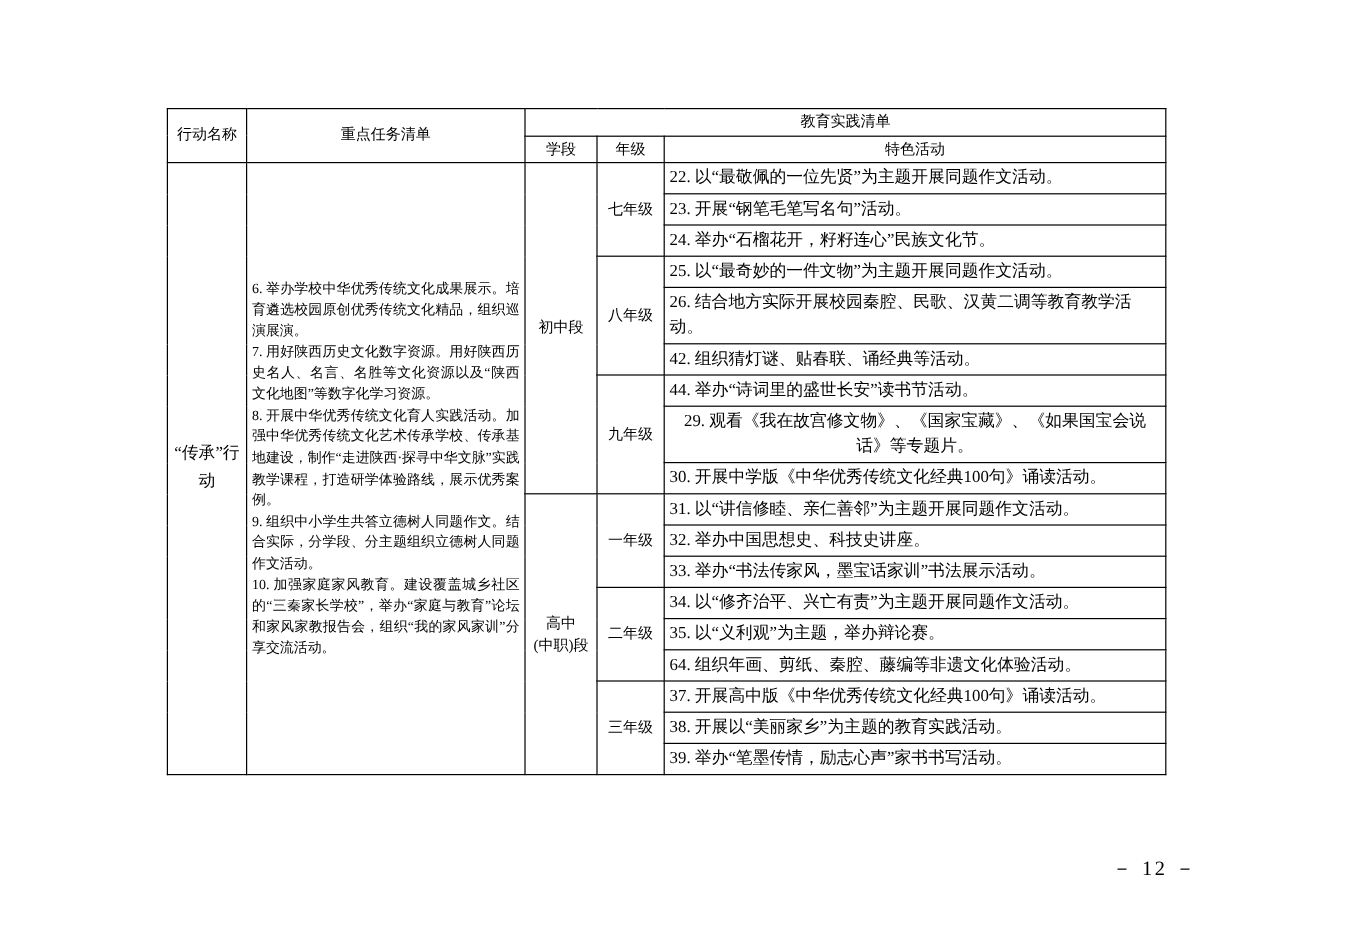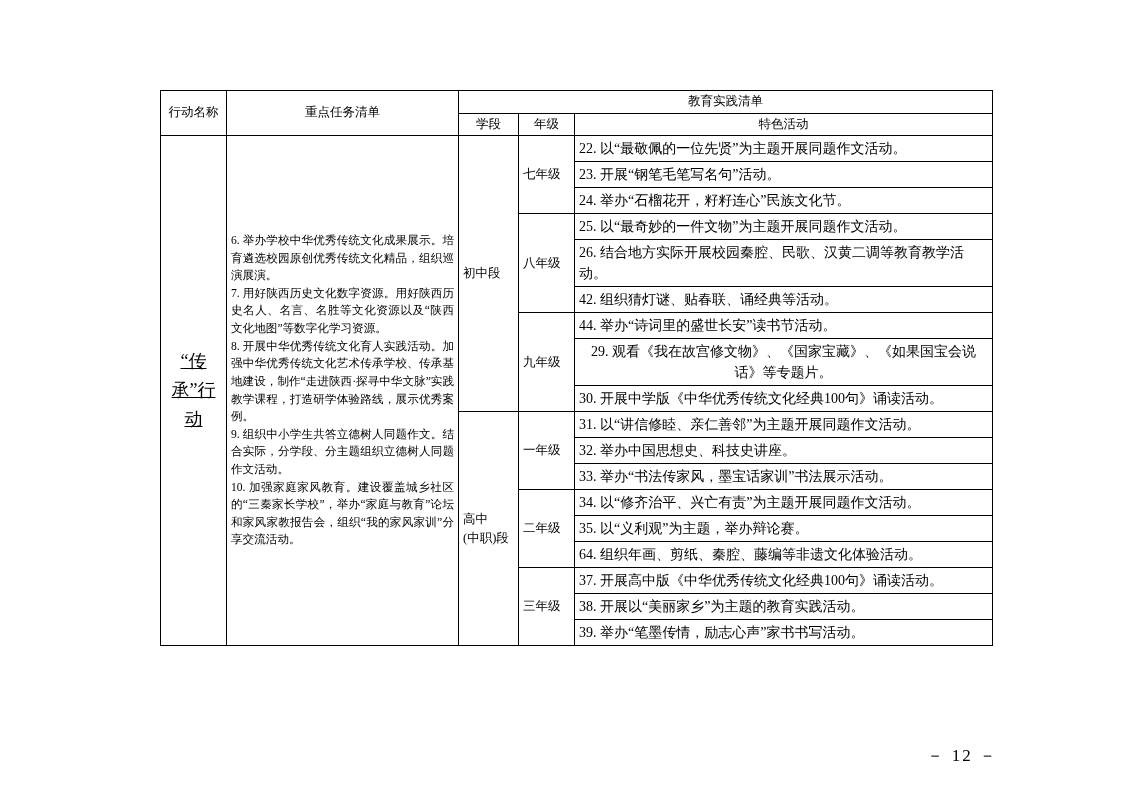--- a/index.html
+++ b/index.html
@@ -21,21 +21,20 @@
     width: 1122px;
     height: 793px;
   }
   table.main {
     position: absolute;
     left: 139px;
     top: 90px;
     width: 832px;
     border-collapse: collapse;
     table-layout: fixed;
-    margin-left: 21px;
   }
   table.main td, table.main th {
     border: 1px solid #000000;
     vertical-align: middle;
     padding: 2px 4px;
     font-weight: normal;
   }
   .hdr {
     text-align: center;
     font-size: 12.5px;
@@ -44,56 +43,55 @@
     padding: 5px 2px;
   }
   .col-action { width: 66px; }
   .col-task   { width: 232px; }
   .col-stage  { width: 60px; }
   .col-grade  { width: 56px; }
   .col-act    { width: 418px; }
 
   .cell-action {
     text-align: center;
-    font-size: 18px;
+    font-size: 14px;
     line-height: 1.6;
-    text-decoration: underline;
   }
   .cell-task {
     font-size: 11.6px;
     line-height: 1.52;
     text-align: justify;
     vertical-align: middle;
     padding: 4px 6px;
   }
   .cell-task p {
     margin: 0;
     text-indent: 0;
   }
   .cell-stage, .cell-grade {
+    text-align: center;
     font-size: 12.5px;
     line-height: 1.45;
   }
   .cell-activity {
     font-size: 14px;
     line-height: 1.5;
     padding: 7px 8px;
     text-align: left;
   }
   .activity-center {
     text-align: center;
   }
   .pagenum {
     position: absolute;
     right: 124px;
     top: 712px;
     font-size: 17px;
     letter-spacing: 2px;
     font-family: "Liberation Serif", "DejaVu Serif", serif;
-    margin-top: 32px;
   }
 </style>
 </head>
 <body>
 
 <div class="page">
 
   <table class="main">
     <colgroup>
       <col class="col-action">

